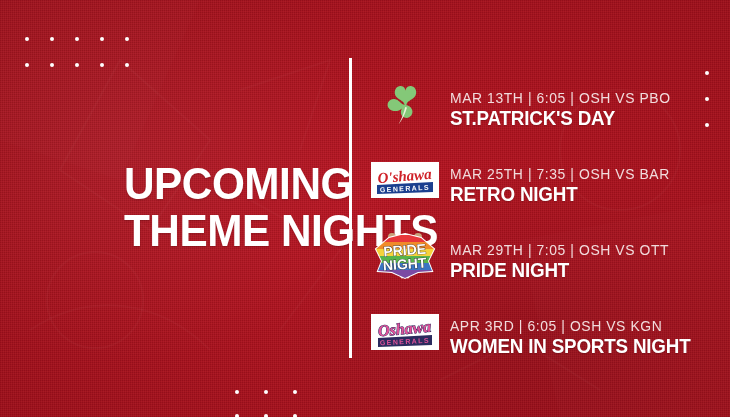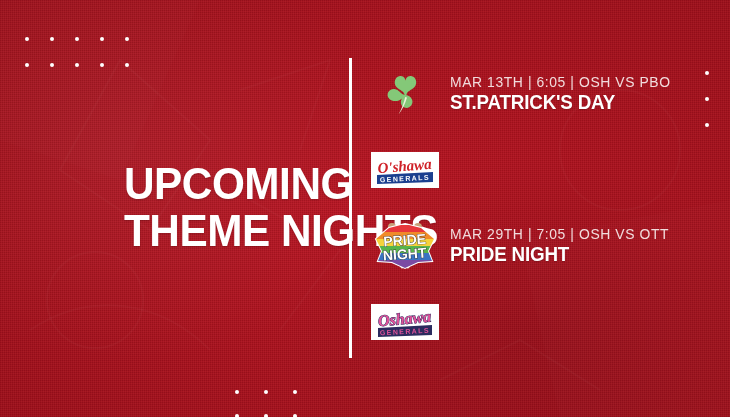--- a/index.html
+++ b/index.html
@@ -61,21 +61,21 @@
     position:absolute; left:349px; top:58px;
     width:3px; height:300px; background:#ffffff;
   }
 
   
   #events {
     position:absolute; left:370px; top:58px;
     width:360px; height:300px;
     display:flex; flex-direction:column; justify-content:space-between;
   }
-  .event-row { display:flex; align-items:center; height:72px; }
+  .event-row { display:flex; align-items:flex-end; height:72px; }
   .event-logo {
     width:70px; min-width:70px; height:52px;
     display:flex; align-items:center; justify-content:center;
     margin-right:10px;
   }
   .event-text { display:flex; flex-direction:column; justify-content:center; }
   .event-meta {
     font-family:"Liberation Sans Narrow","Liberation Sans", sans-serif;
     font-size:14.5px;
     font-weight:normal;
@@ -223,20 +223,24 @@
     </div>
 
     <div class="event-row">
       <div class="event-logo">
         <svg width="68" height="36" viewBox="0 0 68 36">
           <rect x="0" y="0" width="68" height="36" fill="#ffffff"></rect>
           <text x="34" y="19" text-anchor="middle" font-family="Liberation Serif, serif" font-style="italic" font-weight="bold" font-size="15" fill="#cf2027" transform="rotate(-5 34 19)">O'shawa</text>
           <path d="M6 23 L62 20 L62 30 L6 32 Z" fill="#1b3f8f"></path>
           <text x="34" y="29" text-anchor="middle" font-family="Liberation Sans Narrow, Liberation Sans, sans-serif" font-weight="bold" font-size="7" letter-spacing="1.4" fill="#ffffff" transform="rotate(-3 34 29)">GENERALS</text>
         </svg>
+      </div>
+      <div class="event-text">
+        <div class="event-meta">MAR 25TH | 7:35 | OSH VS BAR</div>
+        <div class="event-title">RETRO NIGHT</div>
       </div>
     </div>
 
     <div class="event-row">
       <div class="event-logo">
         <svg width="66" height="50" viewBox="0 0 66 50">
           <defs>
             <clipPath id="crestClip">
               <path d="M33 3 L49 7 L62 18 L56 30 L60 40 L46 41 L33 47 L20 41 L6 40 L10 30 L4 18 L17 7 Z"></path>
             </clipPath>
@@ -269,16 +273,20 @@
 
     <div class="event-row">
       <div class="event-logo">
         <svg width="68" height="36" viewBox="0 0 68 36">
           <rect x="0" y="0" width="68" height="36" fill="#ffffff"></rect>
           <text x="34" y="20" text-anchor="middle" font-family="Liberation Serif, serif" font-style="italic" font-weight="bold" font-size="16" fill="#e0519a" stroke="#2b2b5e" stroke-width="0.9" paint-order="stroke" transform="rotate(-5 34 20)">Oshawa</text>
           <path d="M7 24 L61 21 L61 31 L7 33 Z" fill="#2b2b5e"></path>
           <text x="34" y="30" text-anchor="middle" font-family="Liberation Sans Narrow, Liberation Sans, sans-serif" font-weight="bold" font-size="7" letter-spacing="1.4" fill="#e0519a" transform="rotate(-3 34 30)">GENERALS</text>
         </svg>
       </div>
+      <div class="event-text">
+        <div class="event-meta">APR 3RD | 6:05 | OSH VS KGN</div>
+        <div class="event-title">WOMEN IN SPORTS NIGHT</div>
+      </div>
     </div>
 
   </div>
 </div>
 
 </body></html>

